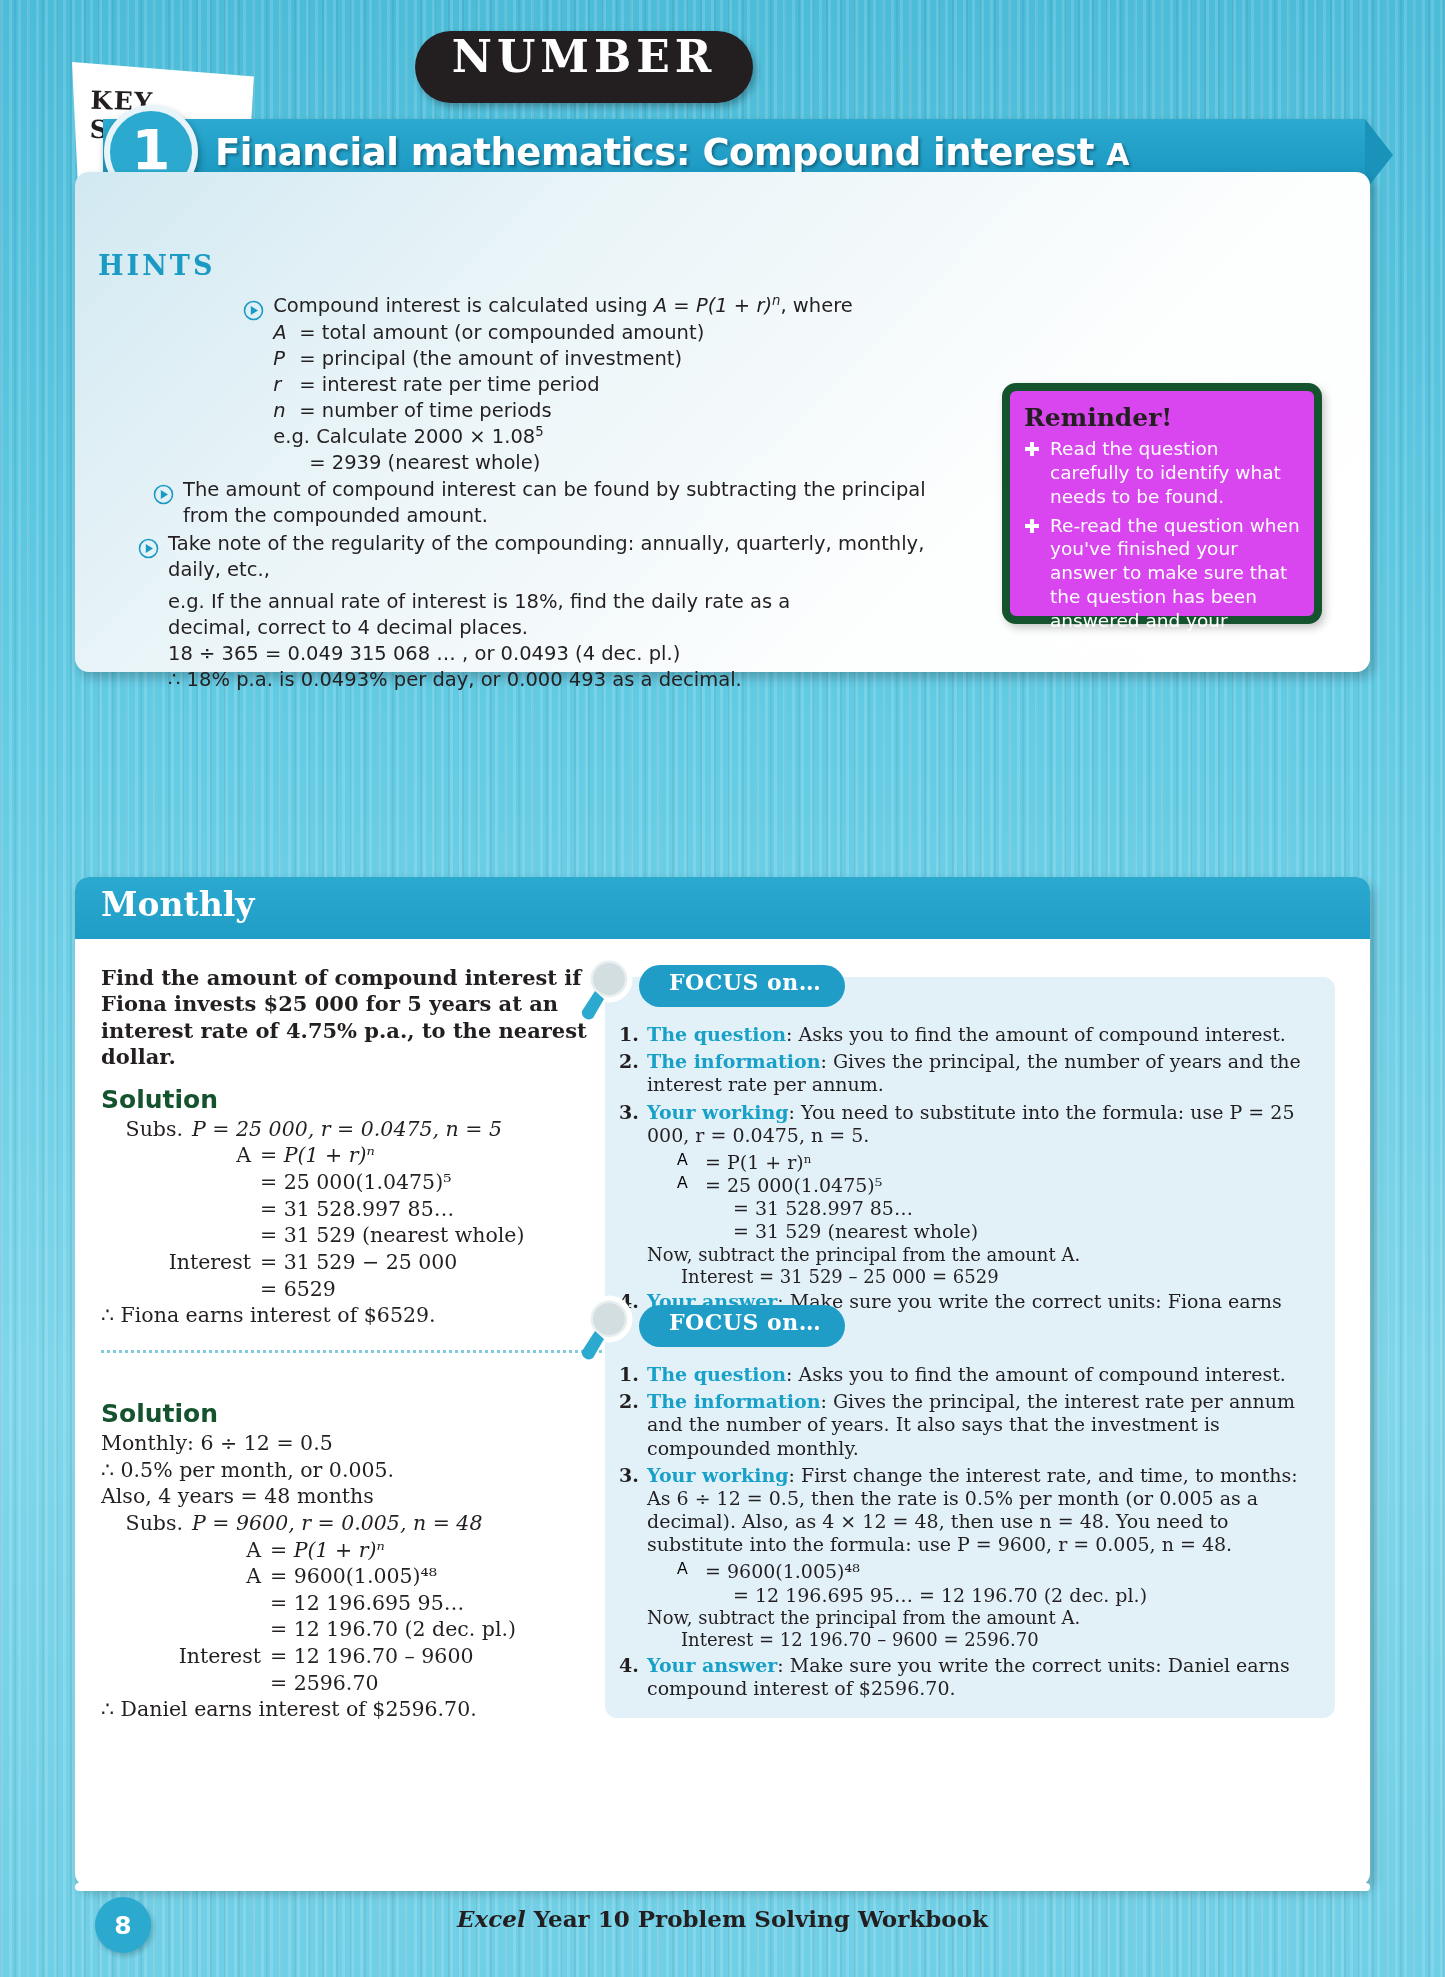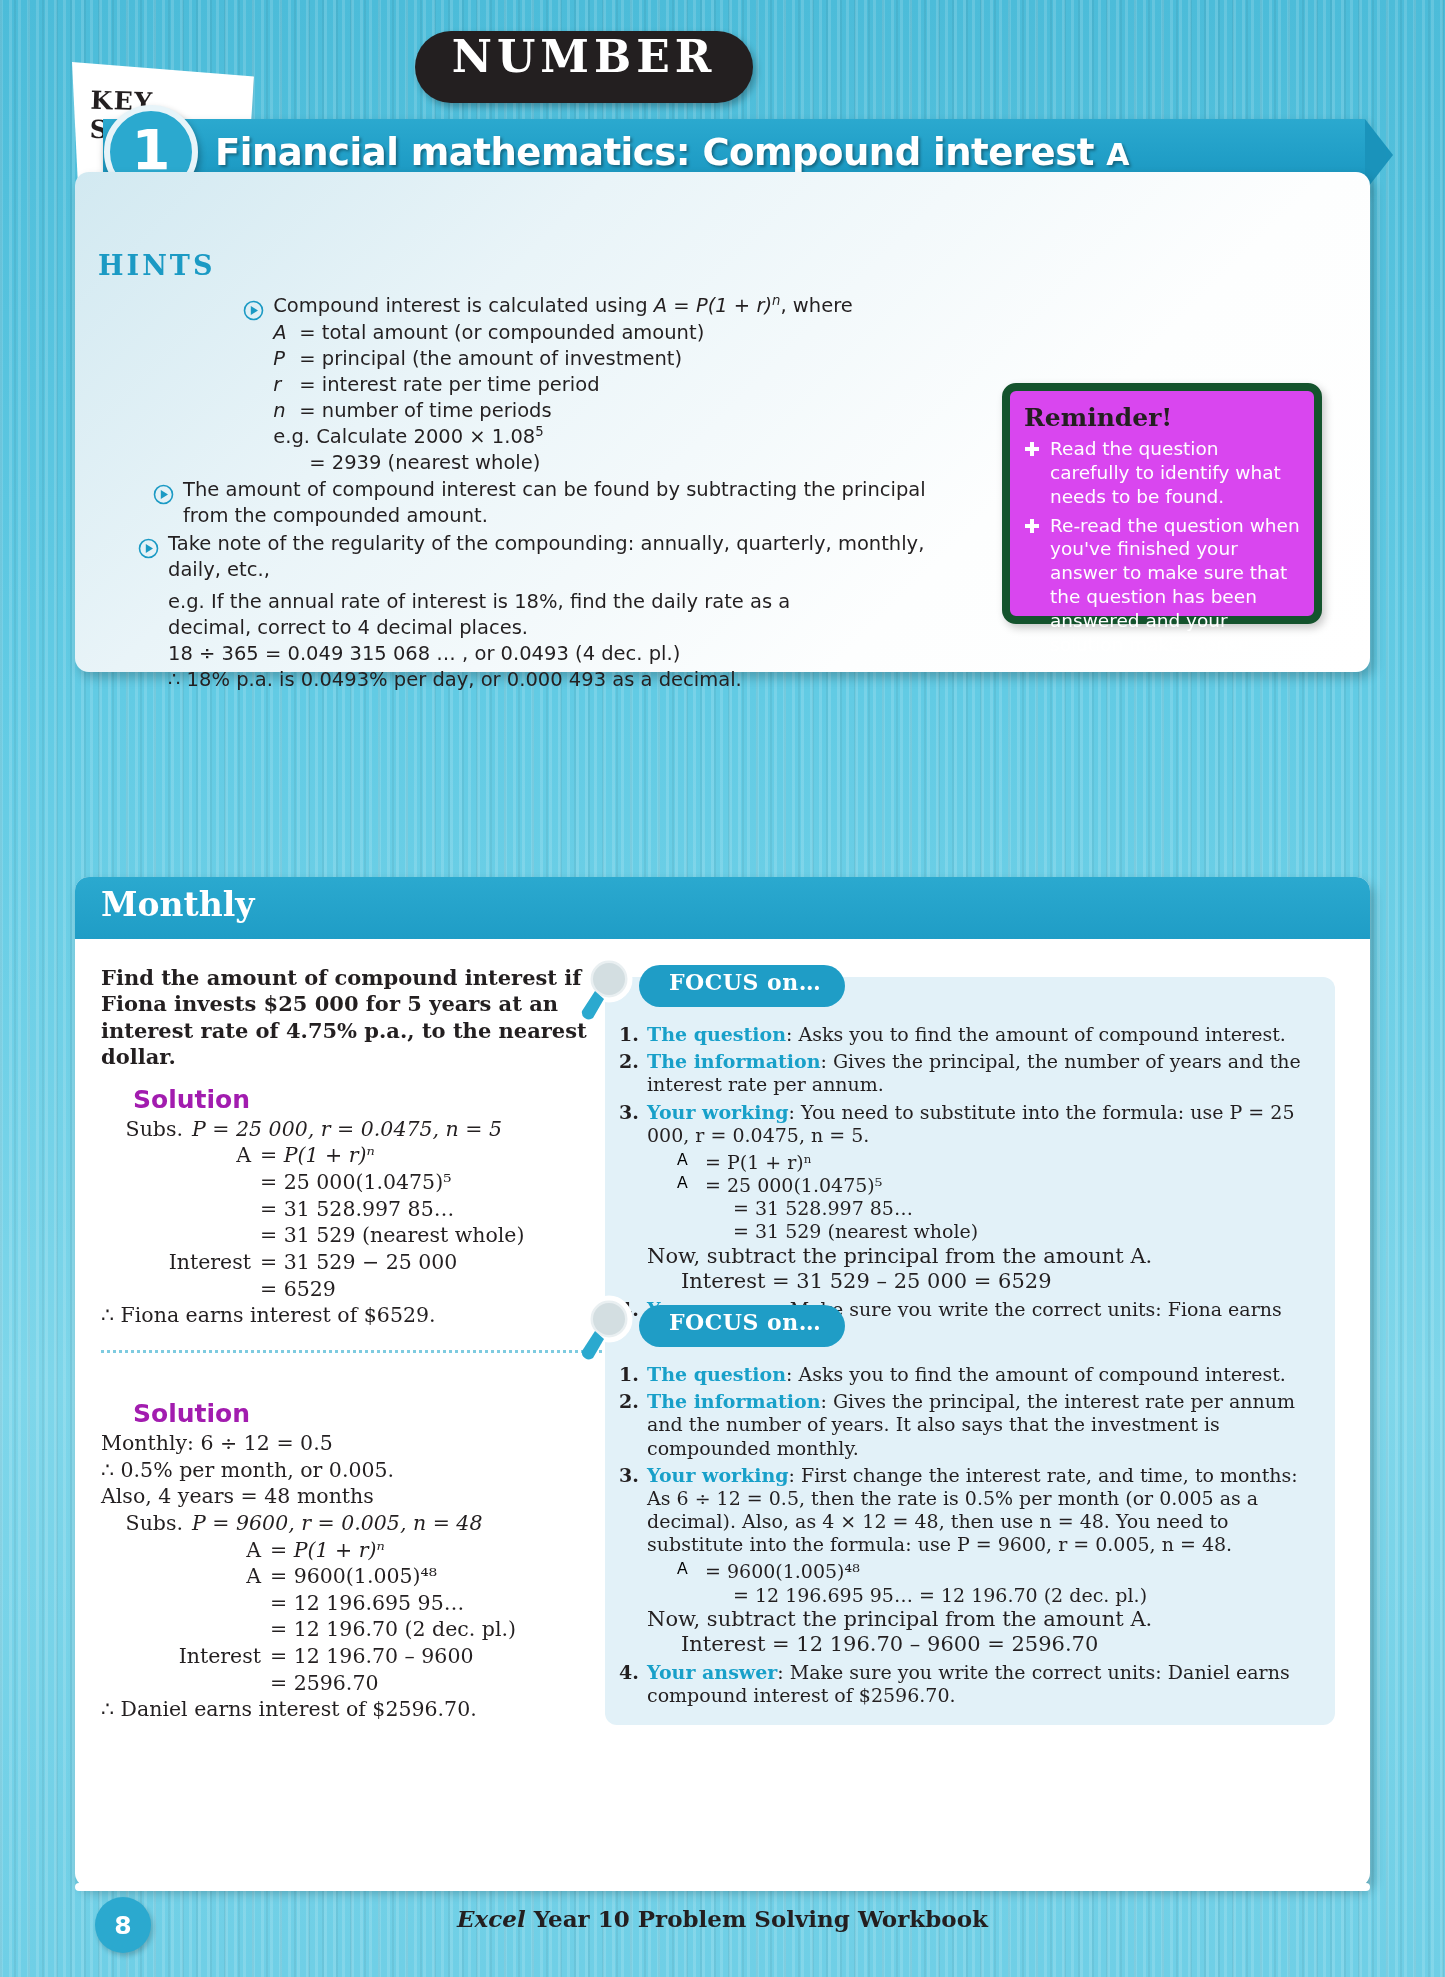--- a/index.html
+++ b/index.html
@@ -214,24 +214,23 @@
   }
   .ex-question {
     font-size: 21px;
     font-weight: bold;
     line-height: 1.26;
   }
   .sol-head {
     font-family: "DejaVu Sans", sans-serif;
     font-size: 25px;
     font-weight: bold;
-    color: #a21caf;
+    color: #14532d;
     margin-top: 14px;
     margin-bottom: 2px;
-    margin-left: 32px;
   }
   .work {
     font-family: "DejaVu Serif", serif;
     font-size: 20.5px;
     line-height: 1.30;
     color: #231f20;
   }
   .work .ital { font-style: italic; }
   .wrow { display: flex; }
   .wlbl { text-align: right; }
@@ -276,21 +275,21 @@
   }
   .focus-text {
     font-family: "DejaVu Serif", serif;
     font-size: 19px;
     line-height: 1.22;
     color: #231f20;
   }
   .focus-text .key { color: #18a0c9; font-weight: bold; }
   .focus-sub {
     font-family: "DejaVu Serif", serif;
-    font-size: 21px;
+    font-size: 18px;
     line-height: 1.22;
     color: #231f20;
     margin-left: 28px;
   }
   .focus-math { margin-left: 58px; }
   .fm-row { display: flex; }
   .fm-lbl { flex: 0 0 28px; }
 
   .dotted-sep {
     position: absolute;

